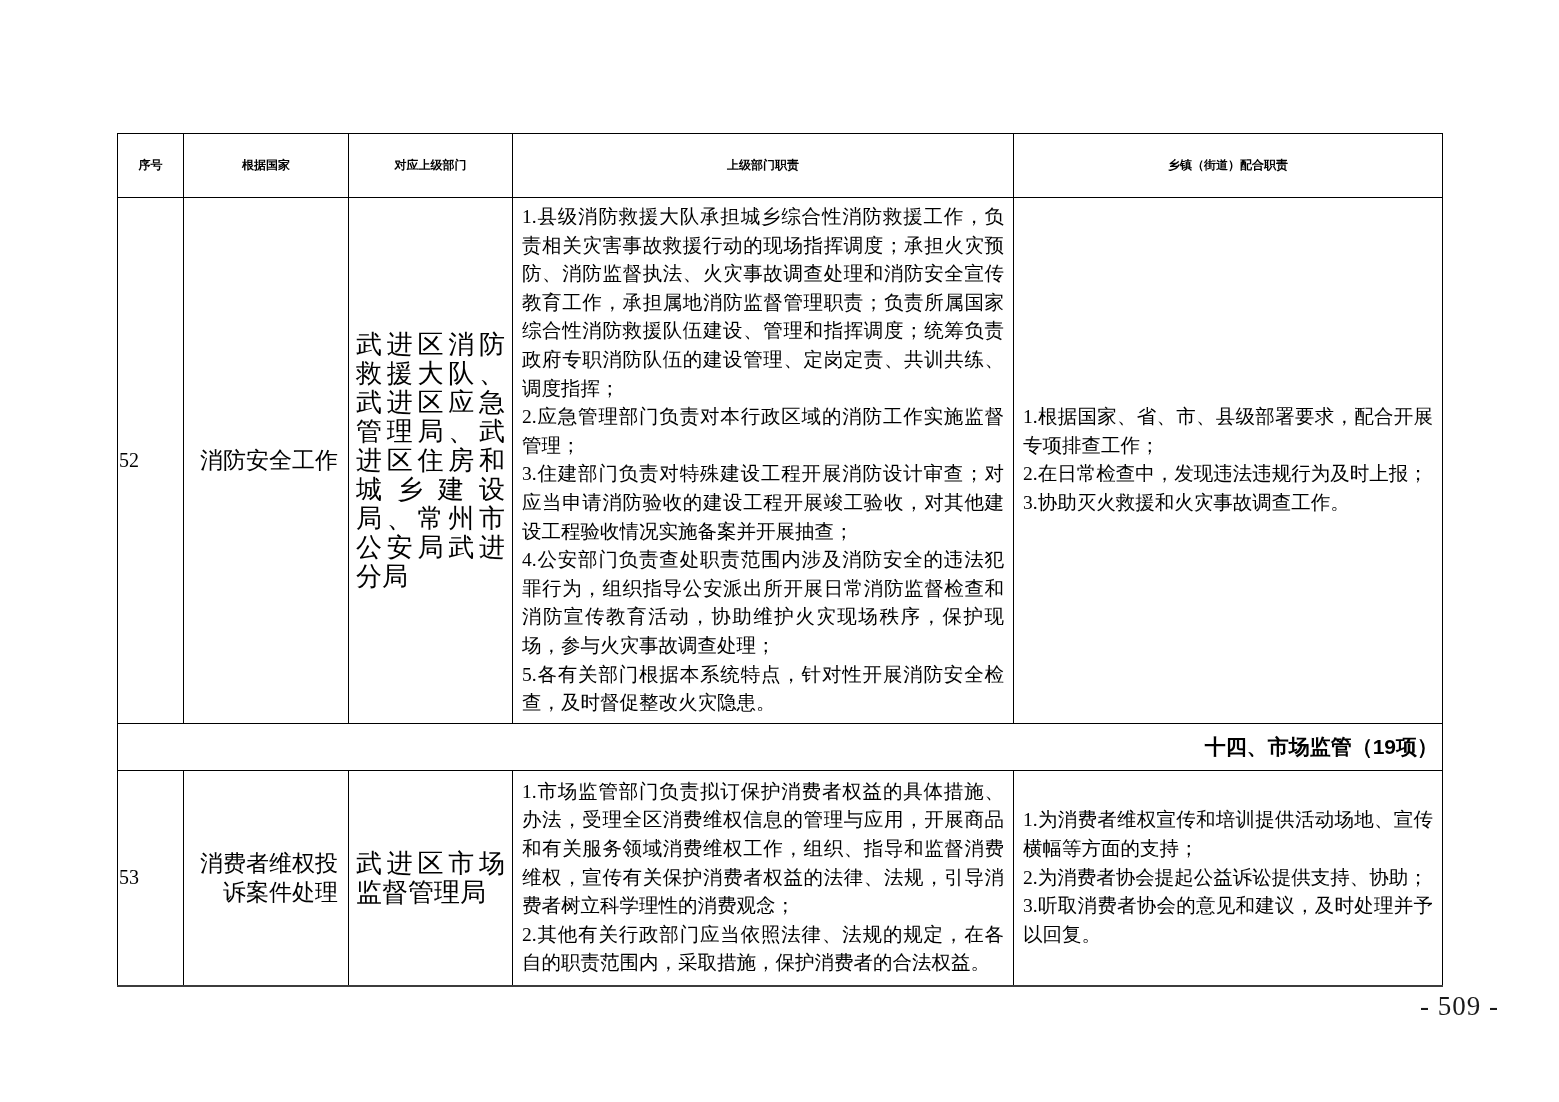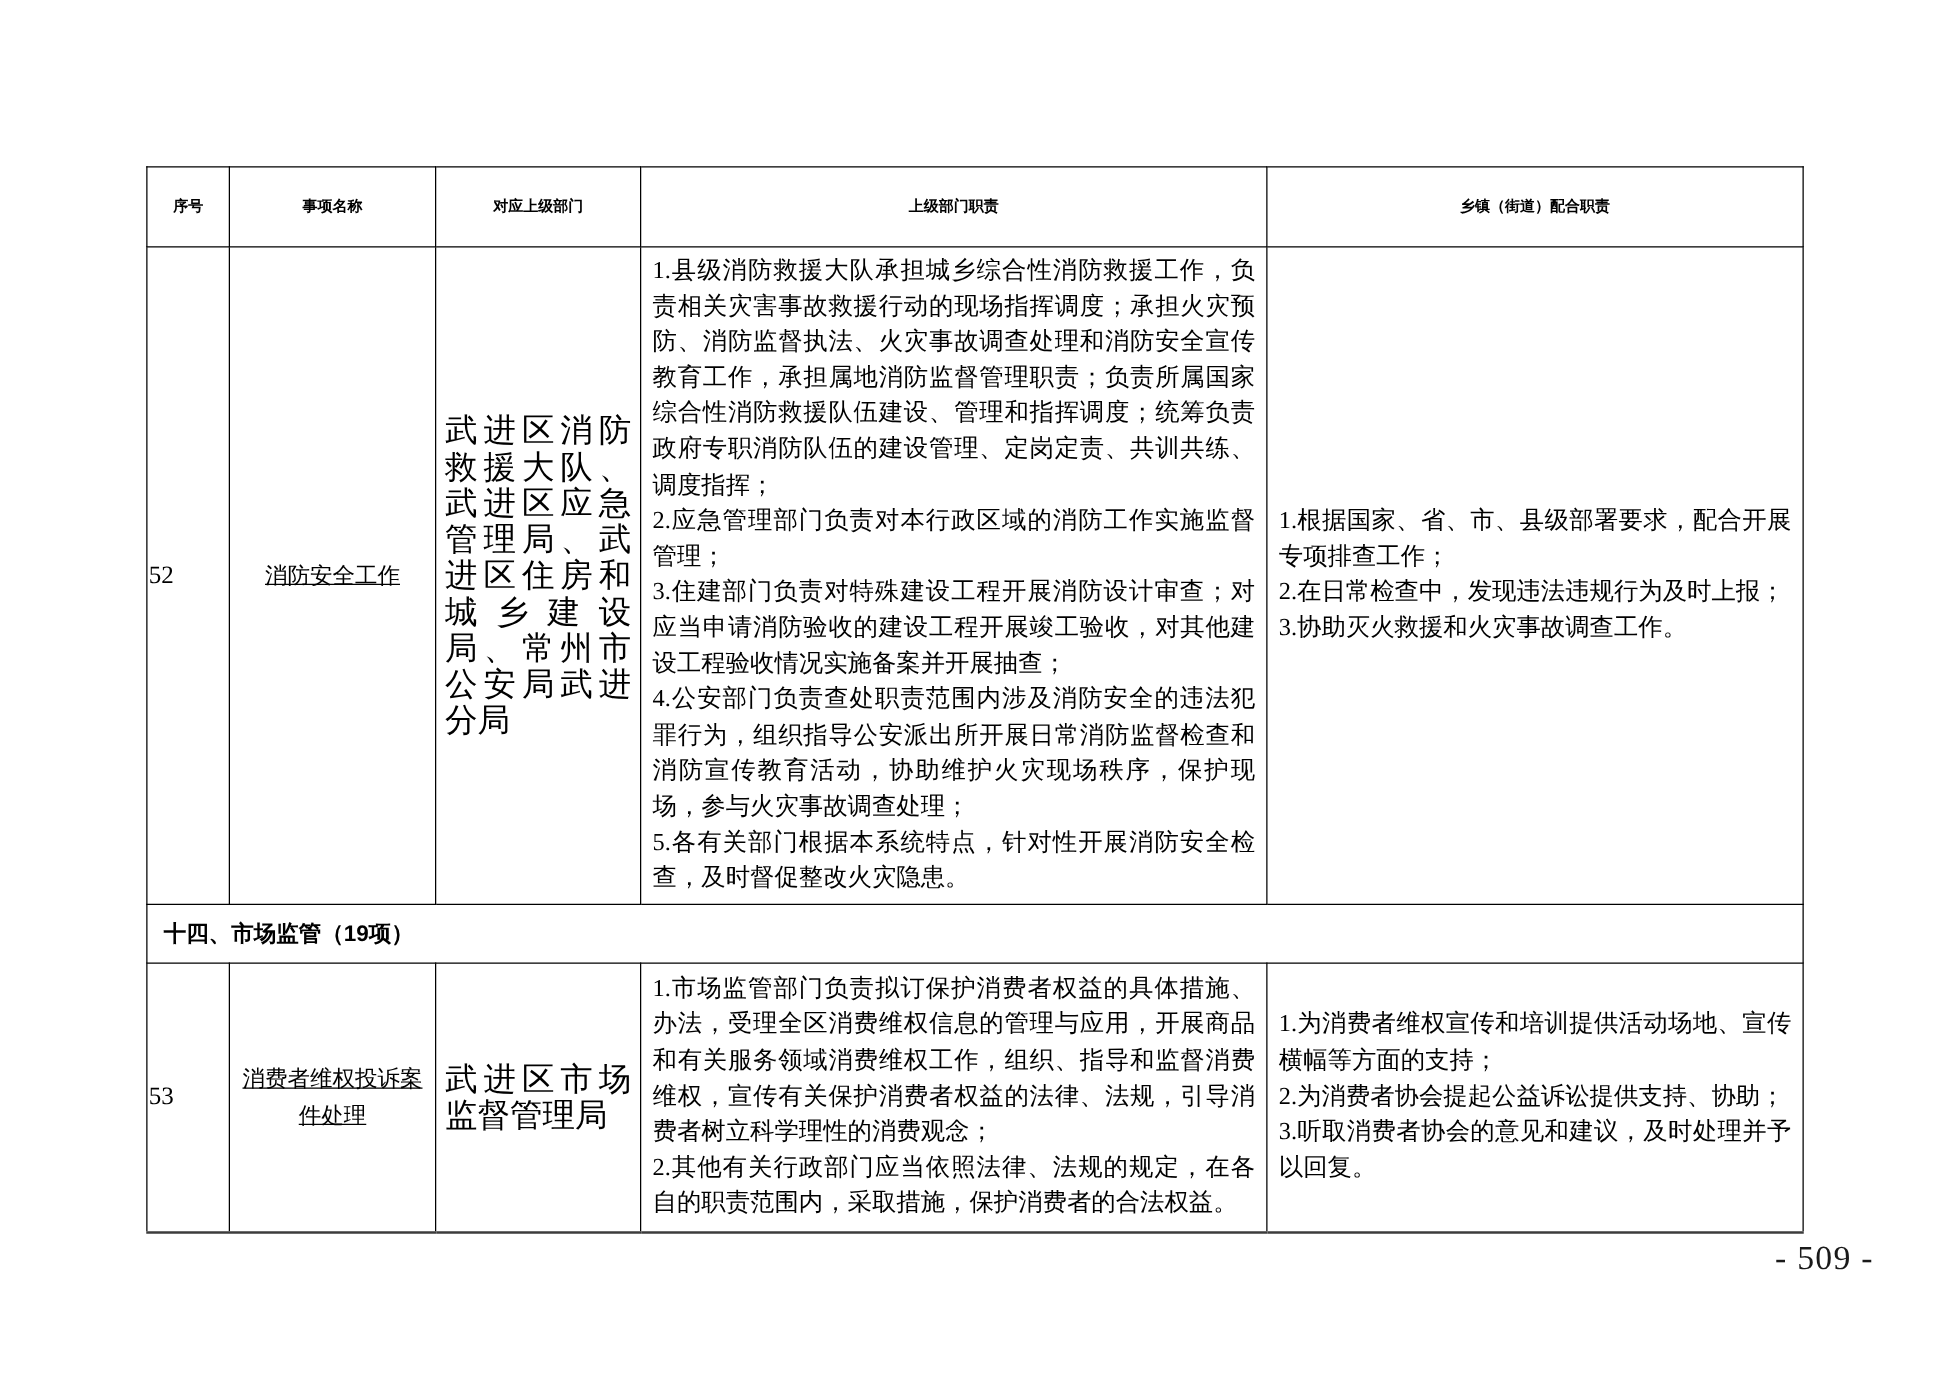--- a/index.html
+++ b/index.html
@@ -41,47 +41,46 @@
     text-align: center;
     padding: 2px 4px;
   }
 
   td.c-no {
     text-align: left;
     font-size: 20px;
   }
 
   td.c-name {
-    font-size: 18px;
+    font-size: 23px;
     line-height: 29px;
-    text-align: center;
+    text-align: right;
     padding: 4px 10px;
-    text-decoration: underline;
   }
 
   td.c-dept {
     font-size: 26px;
     line-height: 29px;
     text-align: justify;
     padding: 4px 7px;
   }
 
   td.c-duty {
     font-size: 19.5px;
     line-height: 28.6px;
     text-align: justify;
     white-space: pre-line;
     padding: 5px 9px;
   }
 
   td.c-section {
     font-family: "Liberation Sans", "DejaVu Sans", sans-serif;
     font-weight: bold;
-    font-size: 18px;
-    text-align: left;
+    font-size: 21px;
+    text-align: right;
     padding: 2px 4px 2px 13px;
   }
 
   .page-number {
     position: absolute;
     left: 1420px;
     top: 991px;
     font-size: 27px;
     letter-spacing: 1px;
     font-family: "Liberation Serif", "DejaVu Serif", serif;
@@ -99,21 +98,21 @@
       <col style="width:66px">
       <col style="width:165px">
       <col style="width:164px">
       <col style="width:501px">
       <col style="width:429px">
     </colgroup>
 
     <tbody>
         <tr class="header-row">
       <th class="col-header">序号</th>
-      <th class="col-header">事项名称</th>
+      <th class="col-header">根据国家</th>
       <th class="col-header">对应上级部门</th>
       <th class="col-header">上级部门职责</th>
       <th class="col-header">乡镇（街道）配合职责</th>
     </tr>
 
     <tr class="item-row-52">
       <td class="c-no">52</td>
       <td class="c-name">消防安全工作</td>
       <td class="c-dept">武进区消防救援大队、武进区应急管理局、武进区住房和城乡建设局、常州市公安局武进分局</td>
       <td class="c-duty">1.县级消防救援大队承担城乡综合性消防救援工作，负责相关灾害事故救援行动的现场指挥调度；承担火灾预防、消防监督执法、火灾事故调查处理和消防安全宣传教育工作，承担属地消防监督管理职责；负责所属国家综合性消防救援队伍建设、管理和指挥调度；统筹负责政府专职消防队伍的建设管理、定岗定责、共训共练、调度指挥；

